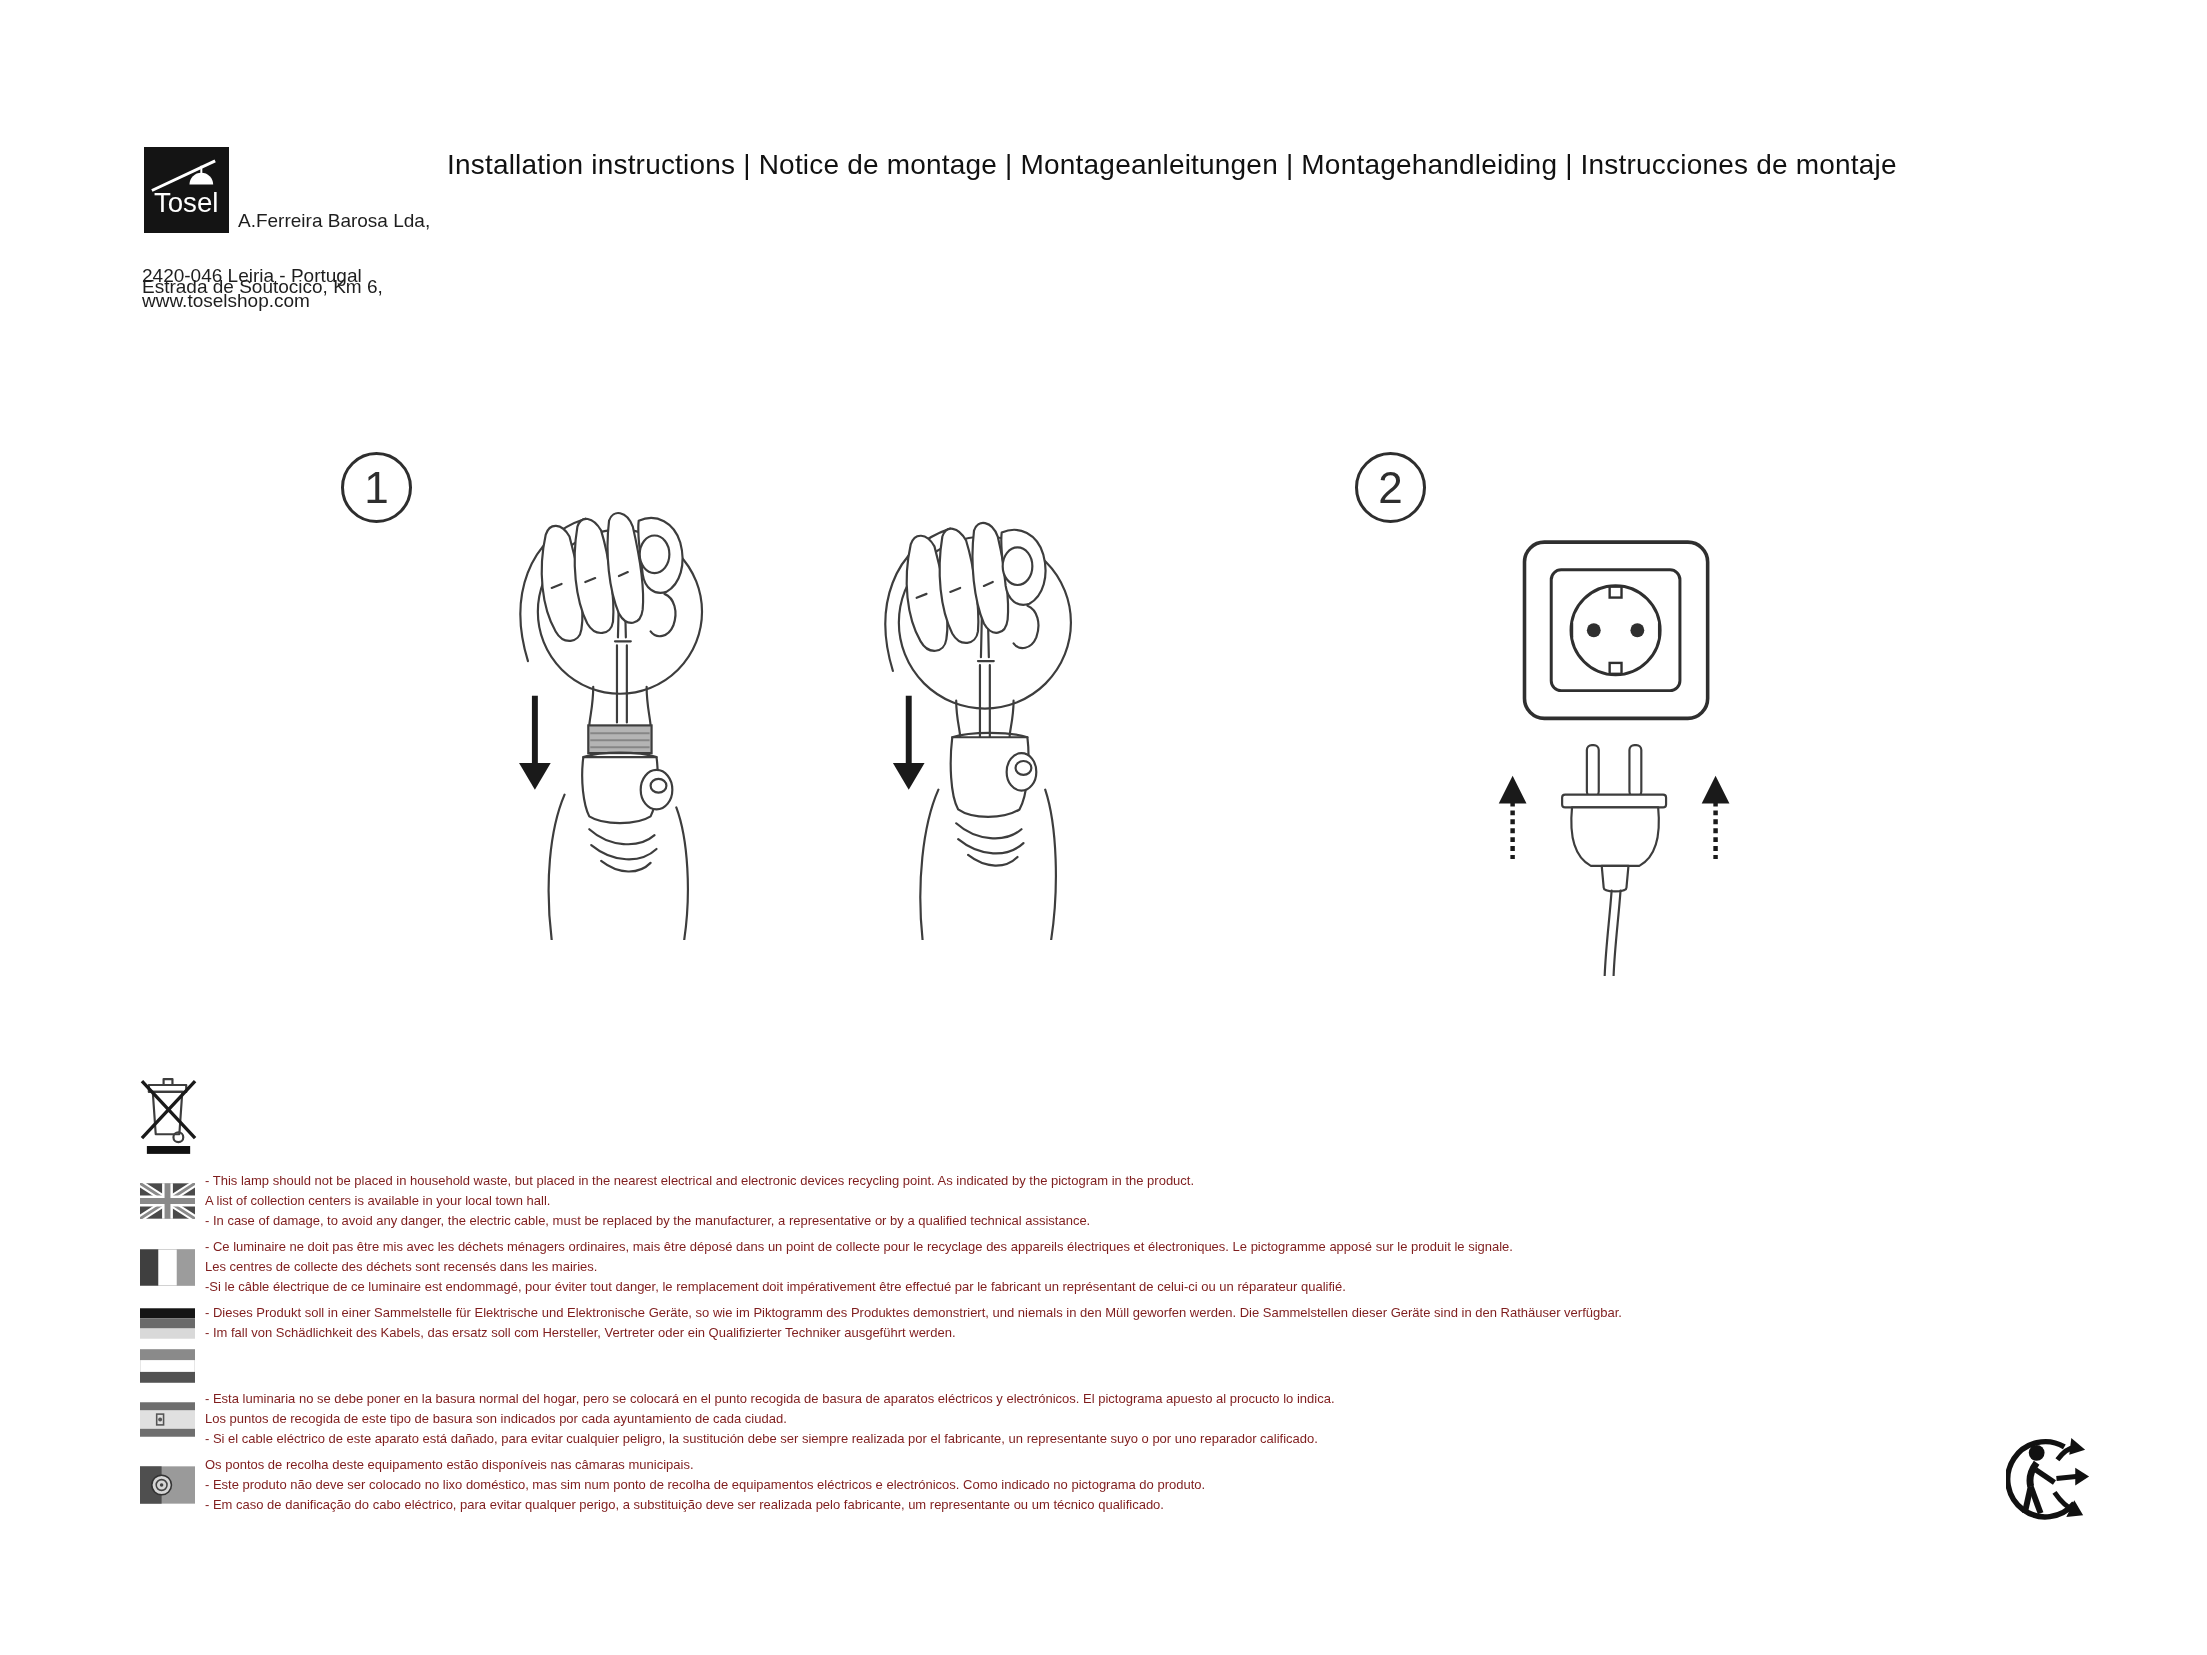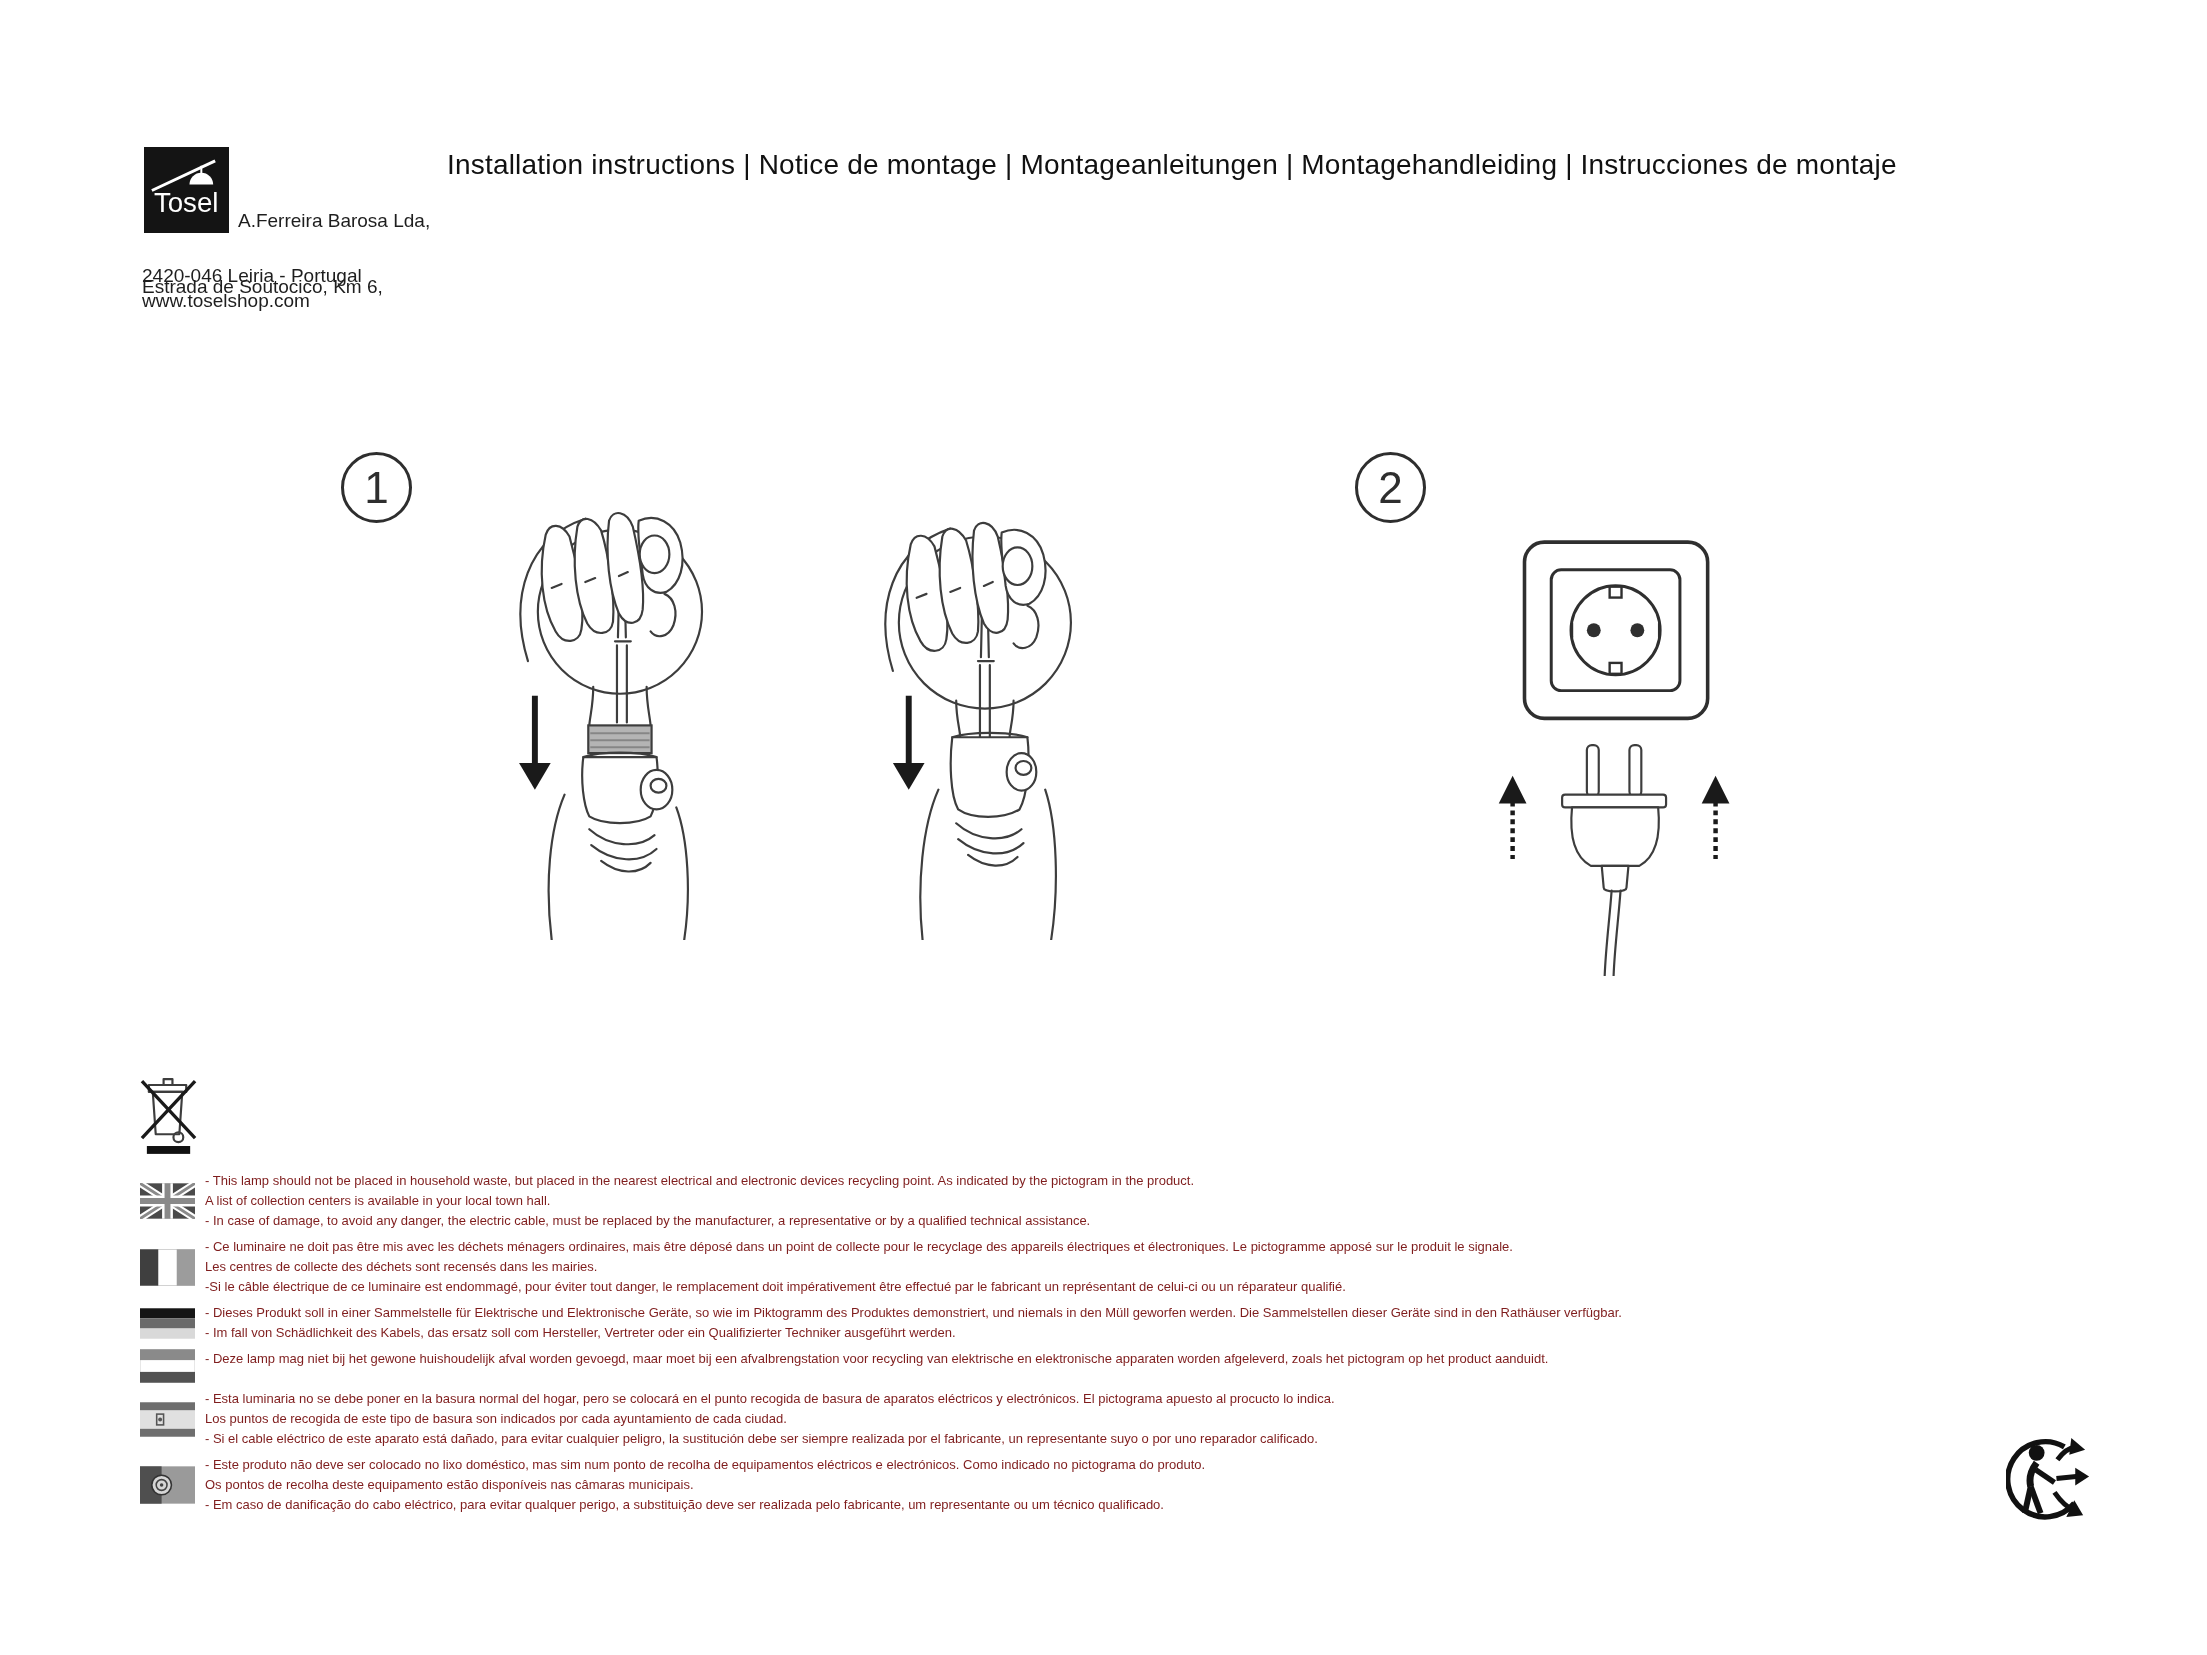--- a/index.html
+++ b/index.html
@@ -231,21 +231,20 @@
 
   <div class="notice">
     <div class="flag">
       <svg width="55" height="34" viewBox="0 0 56 34">
         <rect width="56" height="34" fill="#fff" stroke="#cfcfcf" stroke-width="1"></rect>
         <rect width="56" height="11" y="0" fill="#8a8a8a"></rect>
         <rect width="56" height="11" y="23" fill="#525252"></rect>
       </svg>
     </div>
     <div class="lines">
-      <div>- Deze lamp mag niet bij het gewone huishoudelijk afval worden gevoegd, maar moet bij een afvalbrengstation voor recycling van elektrische en elektronische apparaten worden afgeleverd, zoals het pictogram op het product aanduidt.</div>
     </div>
   </div>
 
   <div class="notice">
     <div class="flag">
       <svg width="55" height="35" viewBox="0 0 56 35">
         <rect width="56" height="35" fill="#e0e0e0"></rect>
         <rect width="56" height="8" y="0" fill="#6e6e6e"></rect>
         <rect width="56" height="8" y="27" fill="#6e6e6e"></rect>
         <rect x="17" y="12" width="7" height="11" fill="none" stroke="#555" stroke-width="1.6"></rect>
@@ -263,22 +262,22 @@
     <div class="flag">
       <svg width="55" height="38" viewBox="0 0 56 38">
         <rect width="56" height="38" fill="#9a9a9a"></rect>
         <rect width="22" height="38" fill="#4f4f4f"></rect>
         <circle cx="22" cy="19" r="10" fill="#d6d6d6" stroke="#333" stroke-width="1.6"></circle>
         <circle cx="22" cy="19" r="5.5" fill="none" stroke="#444" stroke-width="1.6"></circle>
         <circle cx="22" cy="19" r="1.8" fill="#444"></circle>
       </svg>
     </div>
     <div class="lines">
+      <div>Os pontos de recolha deste equipamento estão disponíveis nas câmaras municipais.</div>
       <div>- Este produto não deve ser colocado no lixo doméstico, mas sim num ponto de recolha de equipamentos eléctricos e electrónicos. Como indicado no pictograma do produto.</div>
-      <div>Os pontos de recolha deste equipamento estão disponíveis nas câmaras municipais.</div>
       <div>- Em caso de danificação do cabo eléctrico, para evitar qualquer perigo, a substituição deve ser realizada pelo fabricante, um representante ou um técnico qualificado.</div>
     </div>
   </div>
 
 </div>
 
 <svg class="abs" style="left:2006px; top:1432px;" width="91" height="101" viewBox="0 0 92 102">
   <path d="M59,15 A38,38 0 1 0 69,72" stroke="#111" stroke-width="5.5" fill="none"></path>
   <circle cx="31" cy="21" r="8" fill="#111"></circle>
   <path d="M31,31 C25,39 23,47 25,55" stroke="#111" stroke-width="7" fill="none"></path>

